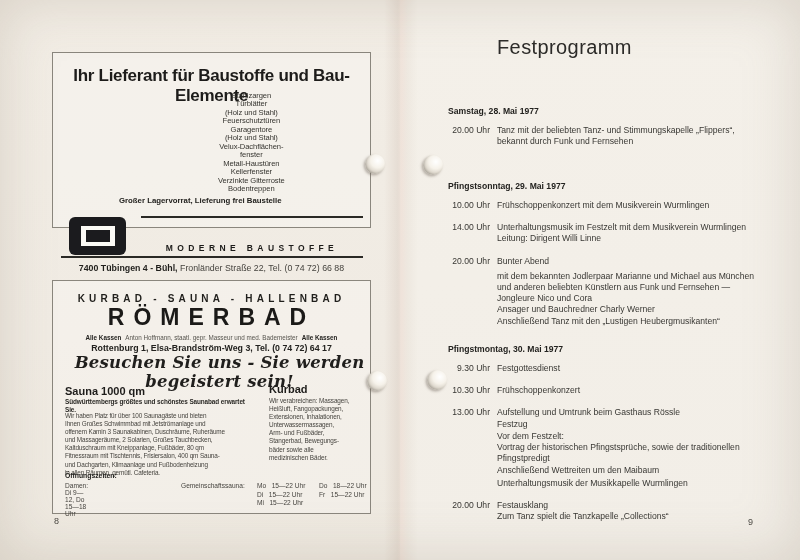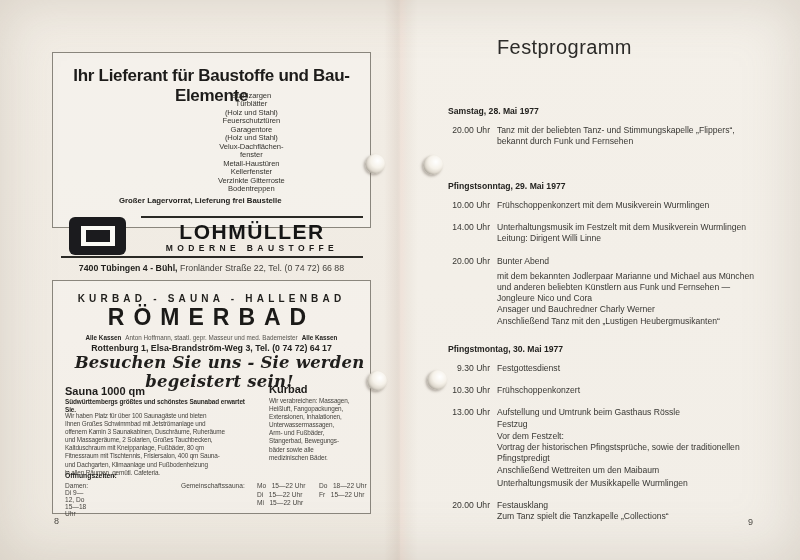--- a/index.html
+++ b/index.html
@@ -98,21 +98,20 @@
 Verzinkte Gitterroste
 Bodentreppen</div>
       <div class="ad1-note">Großer Lagervorrat, Lieferung frei Baustelle</div>
 
       <div class="logo-square">
         <div class="logo-white">
           <div class="logo-inner"></div>
         </div>
       </div>
       <div class="rule rule-top"></div>
-      <div class="brand">LOHMÜLLER</div>
       <div class="brand-sub">MODERNE BAUSTOFFE</div>
       <div class="rule rule-bottom"></div>
       <div class="addr1"><b>7400 Tübingen 4 - Bühl,</b><span> Fronländer Straße 22, Tel. (0 74 72) 66 88</span></div>
     </div>
 
     <div class="adbox box2">
       <div class="kurbad-line">KURBAD - SAUNA - HALLENBAD</div>
       <div class="roemerbad">RÖMERBAD</div>
       <div class="kassen"><b>Alle Kassen</b><span>Anton Hoffmann, staatl. gepr. Masseur und med. Bademeister</span><b>Alle Kassen</b></div>
       <div class="addr2">Rottenburg 1, Elsa-Brandström-Weg 3, Tel. (0 74 72) 64 17</div>

